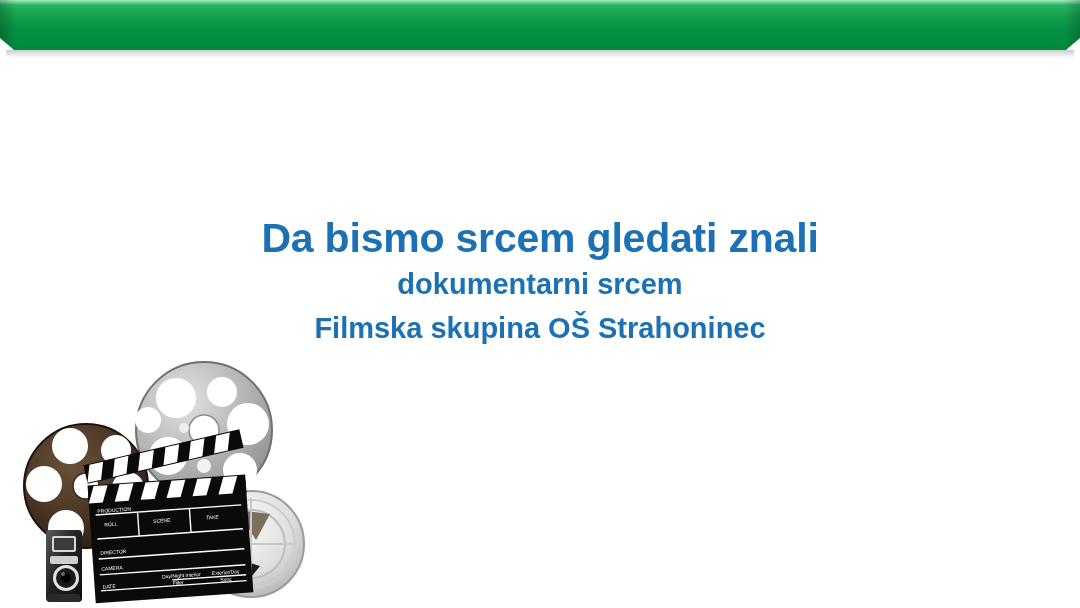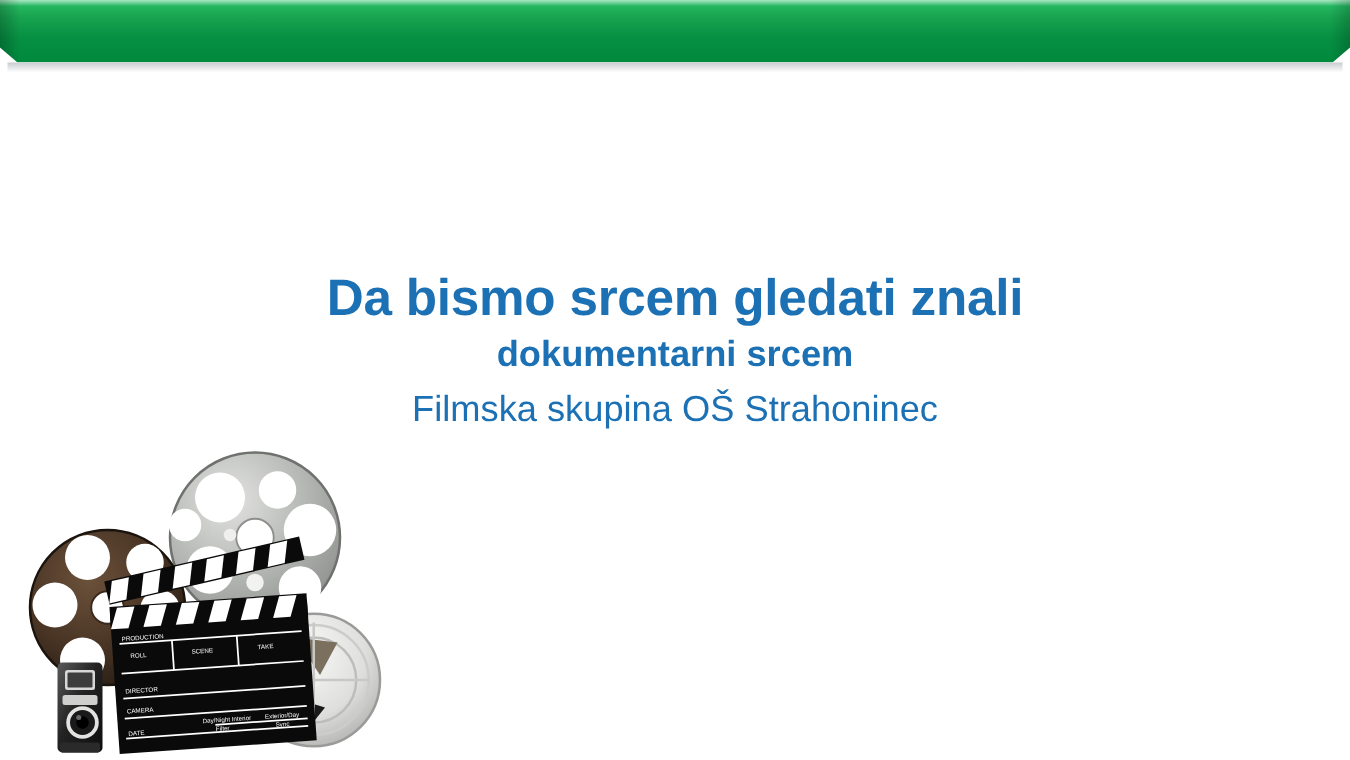--- a/index.html
+++ b/index.html
@@ -96,21 +96,21 @@
     color: #1c71b5;
   }
   .title-sub1 {
     font-size: 29px;
     font-weight: bold;
     line-height: 44px;
     color: #1c71b5;
   }
   .title-sub2 {
     font-size: 29px;
-    font-weight: normal;
+    font-weight: bold;
     line-height: 44px;
     color: #1c71b5;
   }
 
   
   .collage {
     position: absolute;
     left: 8px;
     top: 358px;
     width: 310px;

